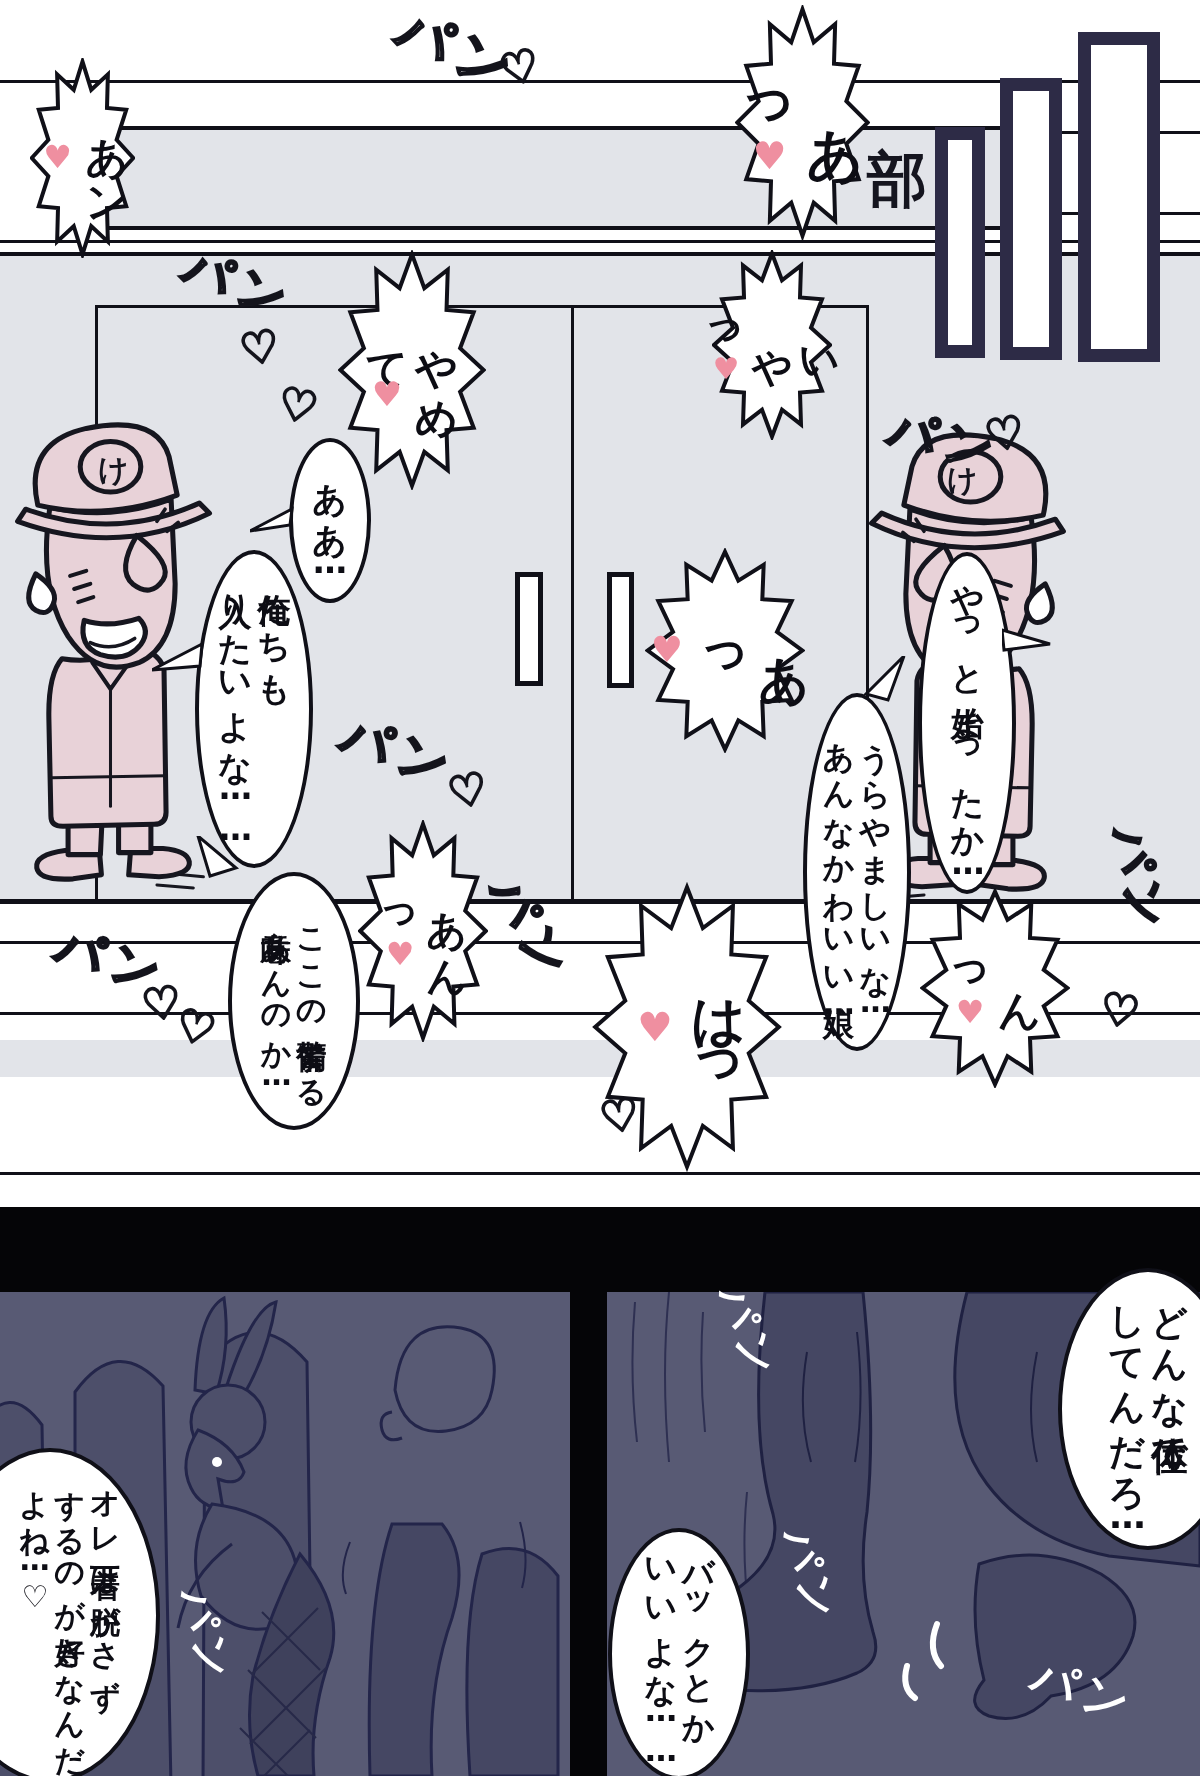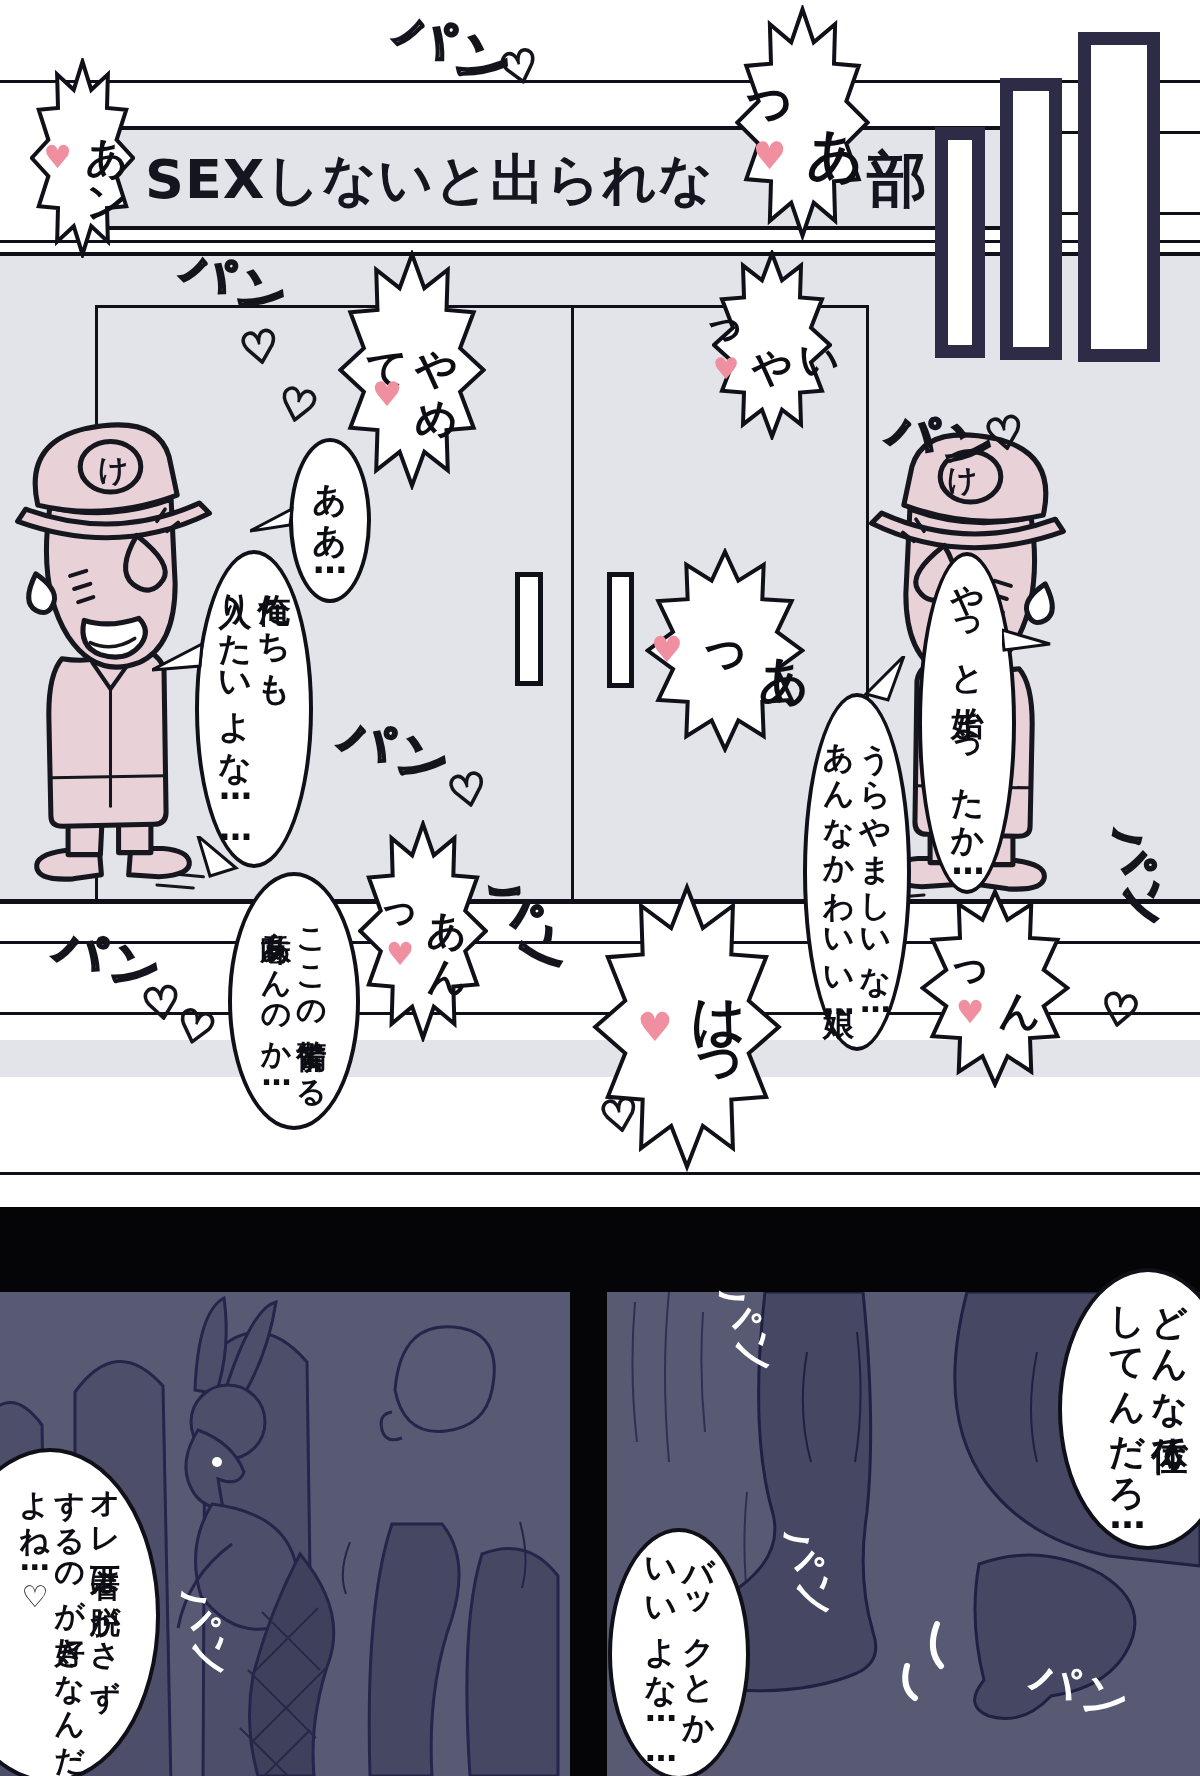--- a/index.html
+++ b/index.html
@@ -65,21 +65,20 @@
         <path d="M74 230 q-6 26 16 34 q26 8 40 -10 q10 -14 -2 -26 q-30 10 -54 2z" fill="#ffffff"></path>
         <path d="M80 252 q22 10 44 -4" fill="none" stroke-width="3.5"></path>
       </g>
       <polygon id="spike-shape" points="60,4 70,35 89,18 88,55 110,57 99,90 118,110 99,130 110,163 88,165 89,202 70,185 60,216 50,185 31,202 32,165 10,163 21,130 2,110 21,90 10,57 32,55 31,18 50,35" fill="#ffffff" stroke="#101018" stroke-width="4" vector-effect="non-scaling-stroke"></polygon>
     </defs>
   </svg>
 
   <div class="hline" style="left:0;top:80px;width:1200px;height:3px;"></div>
   <div class="wall"></div>
   <div class="sign">
-    <span class="sign-text">SEXしないと出られな</span>
     <span class="sign-text-r">部</span>
   </div>
   <div class="hline" style="left:1000px;top:131px;width:200px;height:3px;"></div>
   <div class="hline" style="left:1000px;top:212px;width:200px;height:3px;"></div>
   <div class="hline" style="left:0;top:240px;width:1200px;height:3px;"></div>
   <div class="hline" style="left:0;top:252px;width:1200px;height:4px;"></div>
 
   <div class="bar" style="left:935px;top:127px;width:50px;height:231px;"></div>
   <div class="bar" style="left:1000px;top:78px;width:62px;height:282px;"></div>
   <div class="bar" style="left:1078px;top:32px;width:82px;height:330px;"></div>

